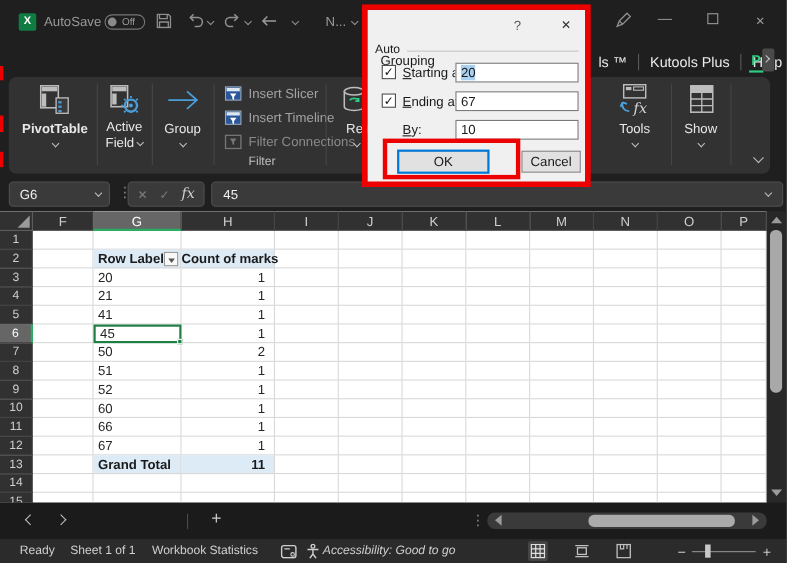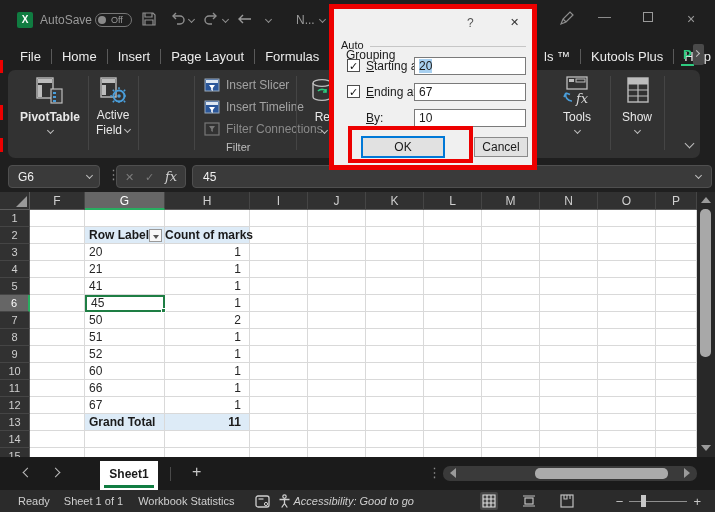--- a/index.html
+++ b/index.html
@@ -120,35 +120,20 @@
     <div class="abs" style="left:559px;top:11px;">
       <svg width="15" height="15" viewBox="0 0 15 15">
           <path d="M2 13 l2-5 7-7 3 3 -7 7 z M4 8 l3 3" fill="none" stroke="#8f8f8f" stroke-width="1.2"></path>
         </svg>
     </div>
     <div class="abs winbtn" style="left:598px;top:9px;">—</div>
     <div class="abs" style="left:643px;top:12px;width:10px;height:10px;border:1.3px solid #9a9a9a;"></div>
     <div class="abs winbtn" style="left:687px;top:11px;font-size:14px;">×</div>
   </div>
 
-  <div class="abs rtabs" style="left:10px;top:42px;" id="rtabs-left">
-      <span class="rtab">File</span>
-      <span class="rtab-sep"></span>
-      <span class="rtab">Home</span>
-      <span class="rtab-sep"></span>
-      <span class="rtab">Insert</span>
-      <span class="rtab-sep"></span>
-      <span class="rtab">Page Layout</span>
-      <span class="rtab-sep"></span>
-      <span class="rtab">Formulas</span>
-      <span class="rtab-sep"></span>
-      <span class="rtab">Data</span>
-      <span class="rtab-sep"></span>
-      <span class="rtab">Revie</span>
-    </div>
   <div class="abs rtabs" style="left:534px;top:42px;" id="rtabs-right">
       <span class="rtab">ls ™</span>
       <span class="rtab-sep"></span>
       <span class="rtab">Kutools Plus</span>
       <span class="rtab-sep"></span>
       <span class="rtab">Help</span>
     </div>
   <div class="abs" style="left:681px;top:47px;font-size:13px;font-weight:bold;color:#2ecc80;border-bottom:2px solid #2ecc80;padding:0 2px 2px 2px;">P</div>
   <div class="abs" style="left:693px;top:44px;width:11px;height:21px;background:#4a4a4a;border-radius:2px;">
     <div class="chev sm" style="margin:7px 0 0 1px;transform:rotate(-45deg);"></div>
@@ -183,20 +168,29 @@
           <circle cx="19" cy="19" r="1.8" fill="#4a9eda"></circle>
           <path d="M19 12.2 v-2 M19 25.8 v-2 M12.2 19 h-2 M25.8 19 h-2 M14.2 14.2 l-1.4-1.4 M23.8 23.8 l1.4 1.4 M23.8 14.2 l1.4-1.4 M14.2 23.8 l-1.4 1.4" stroke="#4a9eda" stroke-width="1.6"></path>
         </svg>
       </div>
       <div class="rbtn-label" style="left:0;top:36px;width:42px;">Active</div>
       <div class="rbtn-label" style="left:-4px;top:51px;width:42px;">Field</div>
       <div class="abs chev sm" style="left:33px;top:55px;"></div>
     </div>
     <div class="rp-sep" style="left:130px;"></div>
 
+    <div class="abs" style="left:134px;top:2px;width:48px;height:82px;">
+      <div class="abs" style="left:10px;top:8px;">
+        <svg width="30" height="22" viewBox="0 0 30 22">
+            <path d="M1 11 H26 M18 3 L27 11 L18 19" fill="none" stroke="#4a9eda" stroke-width="1.6"></path>
+          </svg>
+      </div>
+      <div class="rbtn-label" style="left:0;top:38px;width:48px;">Group</div>
+      <div class="abs chev sm" style="left:22px;top:56px;"></div>
+    </div>
     <div class="rp-sep" style="left:186px;"></div>
 
     <div class="rrow" style="left:196px;top:8px;">
       <span>
         <svg width="16" height="14" viewBox="0 0 16 14">
             <rect x="1" y="1" width="14" height="12" fill="#2b579a" stroke="#9ab" stroke-width="1"></rect>
             <rect x="2" y="2" width="12" height="3" fill="#dce6f1"></rect>
             <path d="M5 7 h6 l-2.2 3 v3 l-1.6-1 v-2 z" fill="#fff"></path>
           </svg>
       </span>
@@ -486,24 +480,20 @@
 
   <div class="abs" style="left:697px;top:192px;width:18px;height:265px;background:#282828;">
     <div class="abs tri-up" style="left:4px;top:5px;"></div>
     <div class="abs" style="left:3px;top:17px;width:11px;height:148px;background:#a8a8a8;border-radius:5px;"></div>
     <div class="abs tri-down" style="left:4px;top:253px;"></div>
   </div>
 
   <div class="abs" id="sheetbar">
     <div class="abs chev left" style="left:24px;top:12px;"></div>
     <div class="abs chev right" style="left:52px;top:12px;"></div>
-    <div class="abs" style="left:100px;top:4px;width:58px;height:29px;background:#fff;">
-      <div class="abs" style="left:0;top:6px;width:58px;text-align:center;font-size:12px;font-weight:bold;color:#1a1a1a;">Sheet1</div>
-      <div class="abs" style="left:4px;bottom:2px;width:50px;height:3px;background:#107c41;"></div>
-    </div>
     <div class="abs" style="left:170px;top:10px;width:1px;height:14px;background:#4a4a4a;"></div>
     <div class="abs" style="left:192px;top:6px;font-size:16px;color:#c8c8c8;">+</div>
     <div class="abs" style="left:428px;top:8px;color:#8a8a8a;font-size:13px;">⋮</div>
     <div class="abs" style="left:443px;top:9px;width:254px;height:15px;background:#3a3a3a;border-radius:7px;">
       <div class="abs tri-left" style="left:7px;top:2px;"></div>
       <div class="abs" style="left:92px;top:2px;width:133px;height:11px;background:#ababab;border-radius:5px;"></div>
       <div class="abs tri-right" style="left:241px;top:2px;"></div>
     </div>
   </div>
 

